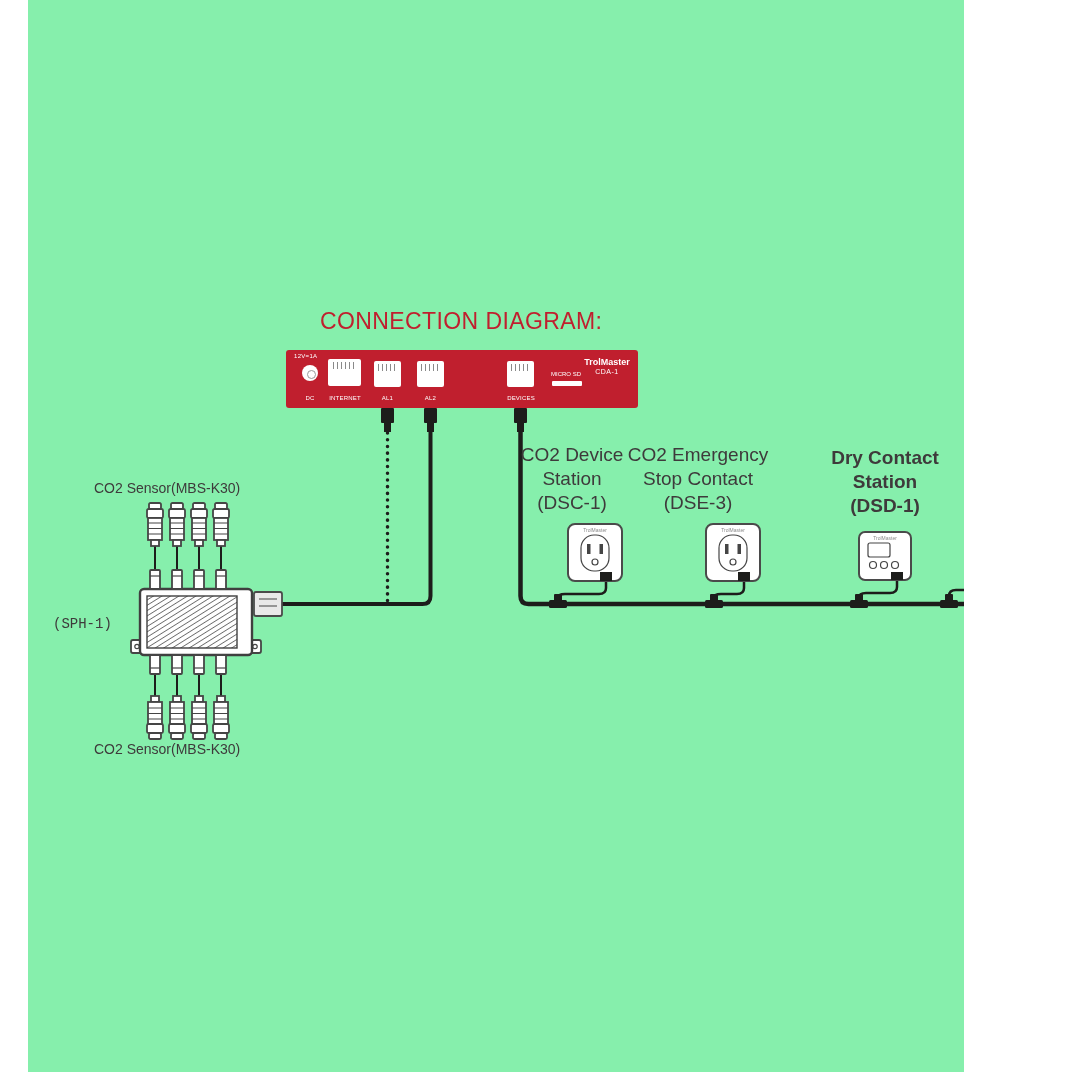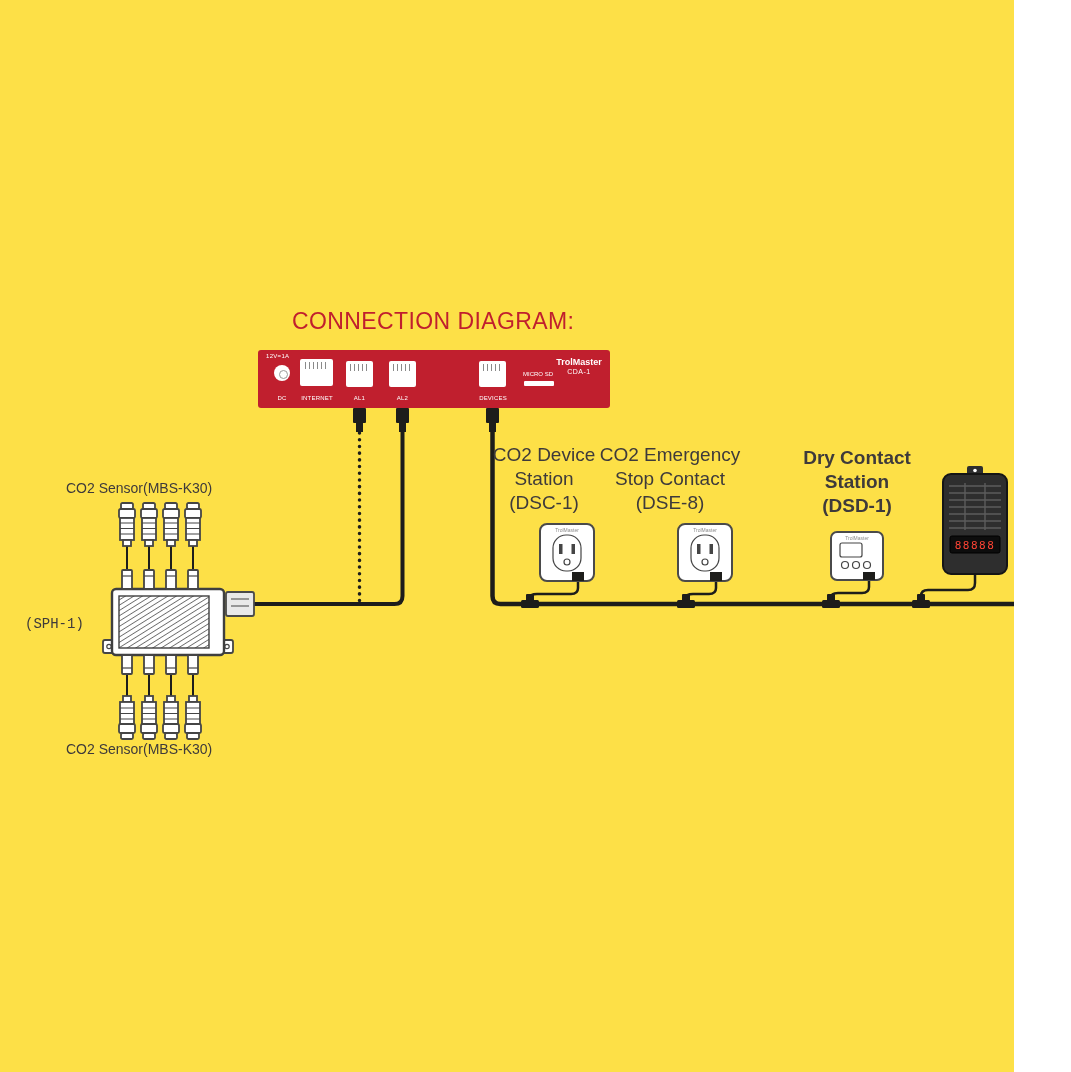--- a/index.html
+++ b/index.html
@@ -1,18 +1,18 @@
 <!DOCTYPE html>
 <html style="--red: #c01f2e; --text: #3e3a3b; --ink: #1d1d1b;"><head>
 <meta charset="utf-8">
 <style>
   * { box-sizing: border-box; }
   body { margin:0; background:#ffffff; }
-  .canvas { position:relative; width:1014px; height:1072px; background:#fde047;
-            font-family:"Liberation Sans","DejaVu Sans",sans-serif; overflow:hidden; }
+  .canvas { position:relative; width:936px; height:1072px; background:#86efac;
+            font-family:"Liberation Sans","DejaVu Sans",sans-serif; overflow:hidden;margin-left:28px; }
 
   .title { position:absolute; left:292px; top:308px; font-size:23px; letter-spacing:.4px;
            color:var(--red); white-space:nowrap; }
 
   .label { position:absolute; color:var(--text); font-size:14px; line-height:24px; white-space:nowrap; }
   .station-label { position:absolute; transform:translateX(-50%); text-align:center;
                    color:var(--text); font-size:19px; line-height:24px; white-space:nowrap; }
 
   
   .controller { position:absolute; left:258px; top:350px; width:352px; height:58px;
@@ -205,21 +205,21 @@
   <div class="label" style="left:66px; top:737px;">CO2 Sensor(MBS-K30)</div>
 
   <div class="station-label" style="left:544px; top:443px;">
     <div>CO2 Device</div>
     <div>Station</div>
     <div>(DSC-1)</div>
   </div>
   <div class="station-label" style="left:670px; top:443px;">
     <div>CO2 Emergency</div>
     <div>Stop Contact</div>
-    <div>(DSE-8)</div>
+    <div>(DSE-3)</div>
   </div>
   <div class="station-label" style="left:857px; top:446px;font-weight:bold;">
     <div>Dry Contact</div>
     <div>Station</div>
     <div>(DSD-1)</div>
   </div>
 
 </div>
 
 </body></html>

